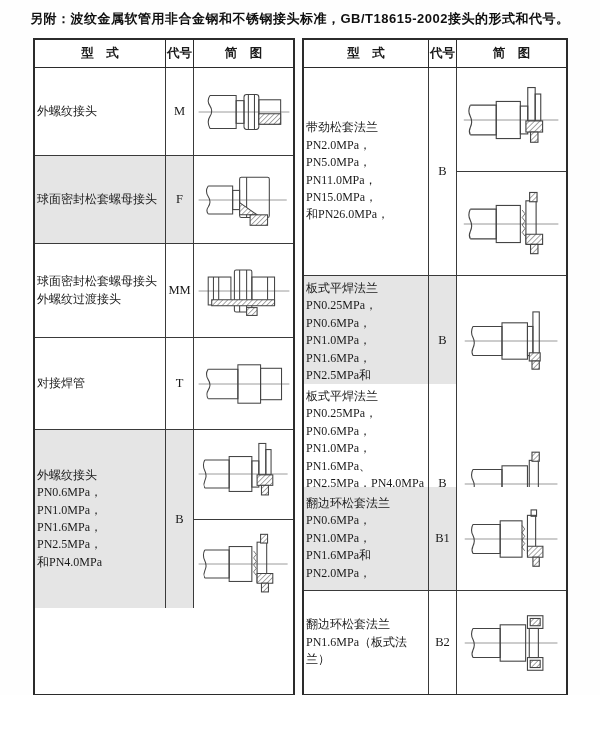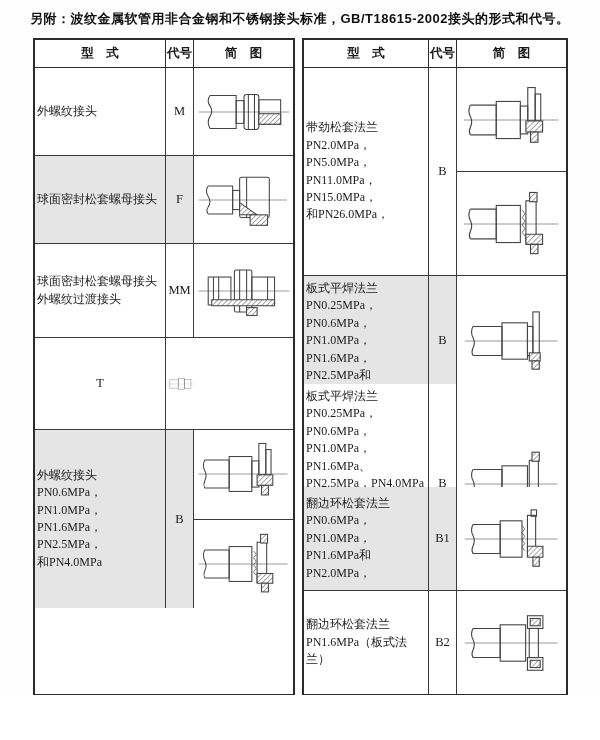--- a/index.html
+++ b/index.html
@@ -246,20 +246,21 @@
         <div class="cell code-cell">MM</div>
         <div class="cell diag-cell">
           <svg width="96" height="74">
               <use href="#s-mm"></use>
             </svg>
         </div>
       </div>
 
 
       <div class="row" style="height:92px">
+        <div class="cell type-cell">对接焊管</div>
         <div class="cell code-cell">T</div>
         <div class="cell diag-cell">
           <svg width="96" height="70">
               <use href="#s-t"></use>
             </svg>
         </div>
       </div>
 
       <div class="row yellow" style="height:178px">
         <div class="cell type-cell">外螺纹接头

